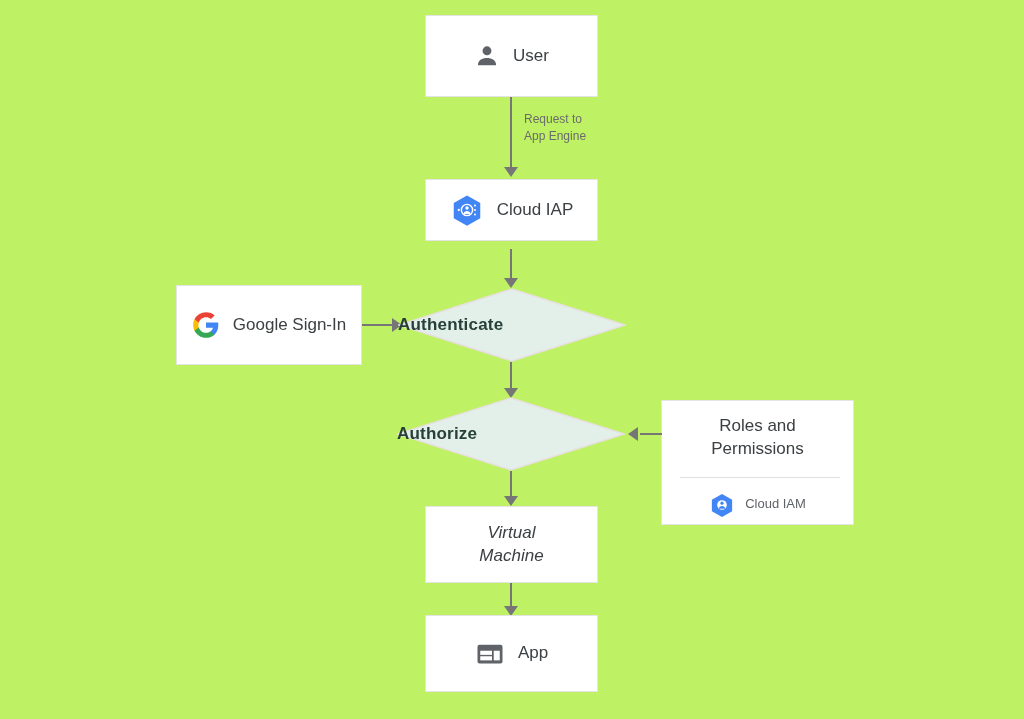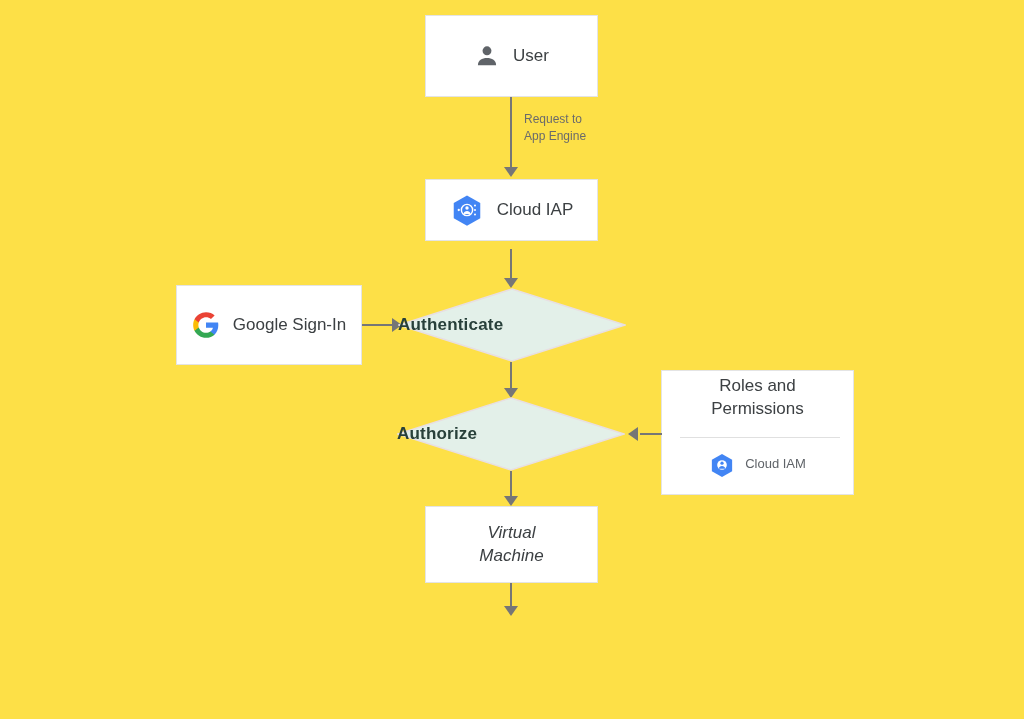--- a/index.html
+++ b/index.html
@@ -7,21 +7,21 @@
     padding: 0;
     background: #000000;
   }
   body {
     font-family: "Liberation Sans", sans-serif;
   }
   #canvas {
     position: relative;
     width: 1024px;
     height: 719px;
-    background: #fde047;
+    background: #bef264;
     overflow: hidden;
   }
 
   
   .node {
     position: absolute;
     background: #ffffff;
     border: 1px solid #e4e4e4;
     box-sizing: border-box;
     display: flex;
@@ -96,21 +96,22 @@
     font-size: 12px;
     line-height: 1.45;
     white-space: pre-line;
     text-align: left;
   }
 
   
   .card-stack {
     flex-direction: column;
     gap: 0;
-    padding: 4px 18px;
+    padding: 14px 18px;
+    margin-top: 30px;
   }
   .card-title {
     color: #3c4043;
     font-size: 17px;
     line-height: 1.35;
     text-align: center;
     white-space: pre-line;
   }
   .card-divider {
     height: 1px;
@@ -228,14 +229,27 @@
   <div class="arrow-down" style="left:504px; top:496px;"></div>
 
   <div class="node" style="left:425px; top:506px; width:173px; height:77px;font-style:italic;">
     <span class="label">Virtual
 Machine</span>
   </div>
 
   <div class="vline" style="left:510px; top:583px; height:28px;"></div>
   <div class="arrow-down" style="left:504px; top:606px;"></div>
 
+  <div class="node" style="left:425px; top:615px; width:173px; height:77px;">
+    <div class="row">
+      <span style="display:inline-flex;">
+        <svg width="30" height="30" viewBox="0 0 24 24" aria-hidden="true">
+          <rect x="2" y="4.5" width="20" height="15" rx="1.6" fill="#5f6368"></rect>
+          <rect x="4.2" y="9.4" width="9.4" height="3.3" fill="#ffffff"></rect>
+          <rect x="4.2" y="13.8" width="9.4" height="3.3" fill="#ffffff"></rect>
+          <rect x="15" y="9.4" width="4.8" height="7.7" fill="#ffffff"></rect>
+        </svg>
+      </span>
+      <span class="label">App</span>
+    </div>
+  </div>
 
 </div>
 
 </body></html>

